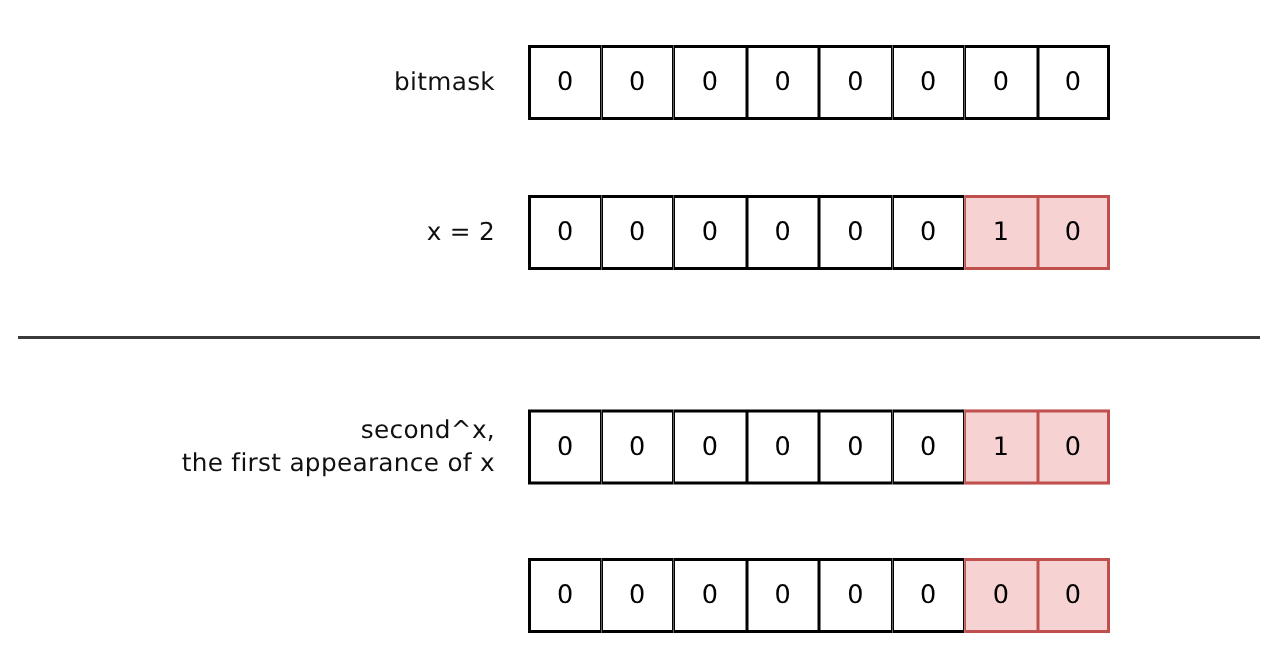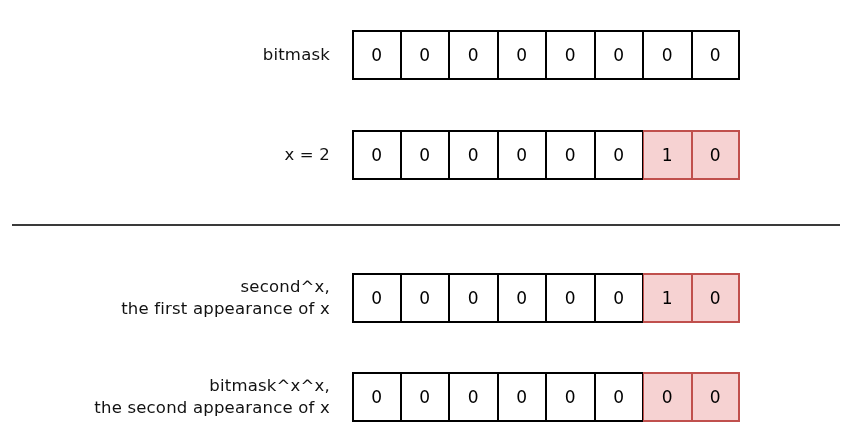--- a/index.html
+++ b/index.html
@@ -135,22 +135,20 @@
           <div class="cell">0</div>
           <div class="cell">0</div>
           <div class="cell">0</div>
           <div class="cell">0</div>
           <div class="cell">0</div>
           <div class="cell hl">1</div>
           <div class="cell hl">0</div>
         </div>
       </div>
       <div class="row" style="top: 372px;">
-        <div class="row-label double">bitmask^x^x,
-the second appearance of x</div>
         <div class="grid">
           <div class="cell">0</div>
           <div class="cell">0</div>
           <div class="cell">0</div>
           <div class="cell">0</div>
           <div class="cell">0</div>
           <div class="cell">0</div>
           <div class="cell hl">0</div>
           <div class="cell hl">0</div>
         </div>

